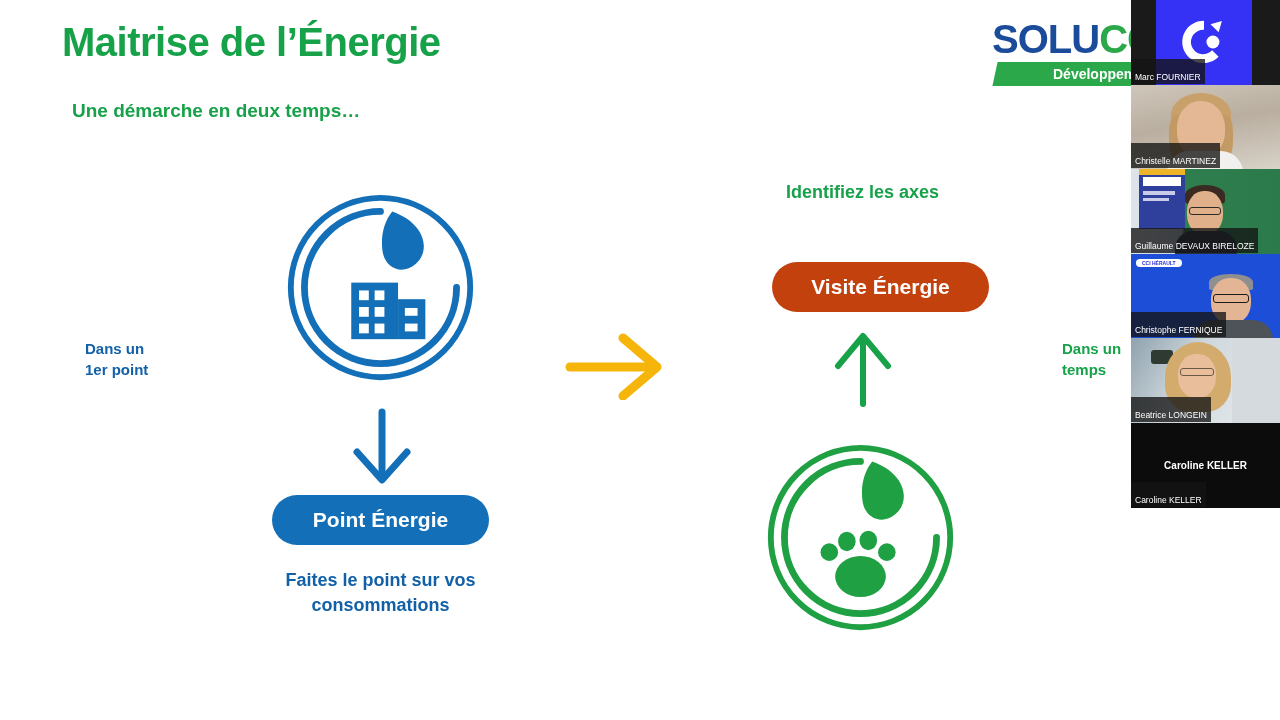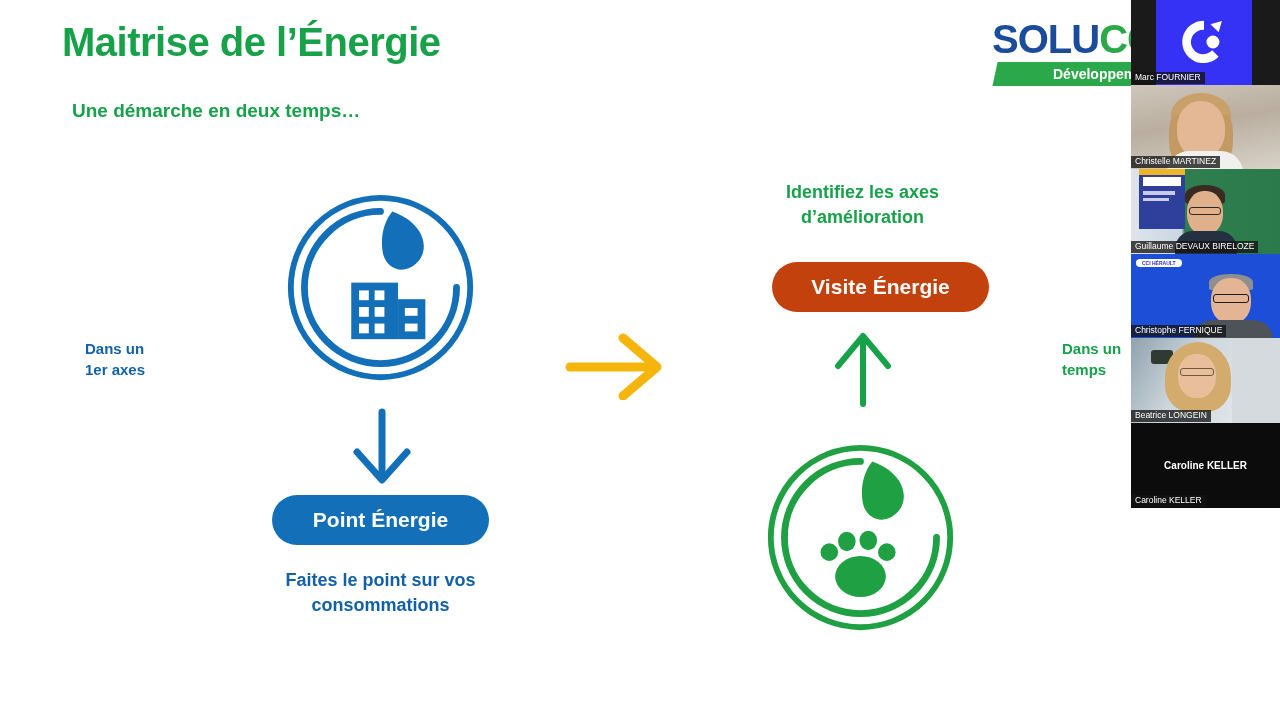--- a/index.html
+++ b/index.html
@@ -79,21 +79,21 @@
     position:absolute; left:1131px; top:0; width:149px; height:508px;
     background:#111; overflow:hidden;
   }
   .tile {
     position:relative; width:149px; height:84.6px; overflow:hidden;
     background:#1a1a1a;
   }
   .tile .name {
     position:absolute; left:0; bottom:1px;
     background:rgba(20,20,20,0.78); color:#fff;
-    font-size:8.5px; padding:0 4px 2px 4px;
+    font-size:8.5px; padding:13px 4px 2px 4px;
     max-width:147px; white-space:nowrap; overflow:hidden; text-overflow:clip;
   }
   .tile .center-name {
     position:absolute; left:0; right:0; top:50%;
     transform:translateY(-50%); text-align:center;
     color:#fff; font-size:10px; font-weight:bold;
   }
 
   
   .t1 { background:#1a1a1a; }
@@ -172,21 +172,21 @@
 
   <div class="logo">
     <div class="logo-word"><span class="logo-solu">SOLU</span><span class="logo-cci">CCI</span></div>
     <div class="logo-band">
       <div class="logo-band-text">Développement du</div>
     </div>
   </div>
 
   <div class="side-label left">
     <div>Dans un</div>
-    <div>1er axes</div>
+    <div>1er point</div>
   </div>
 
   <div class="side-label right">
     <div>Dans un</div>
     <div>temps</div>
   </div>
 
   <div class="gauge blue">
     <svg viewBox="0 0 200 200" width="195" height="195" aria-hidden="true">
       <circle cx="100" cy="100" r="92" fill="none" stroke="#1370B8" stroke-width="6"></circle>
@@ -225,21 +225,20 @@
 
   <div class="arrow right-yellow">
     <svg viewBox="0 0 100 70" width="100" height="70" aria-hidden="true">
       <line x1="5" y1="37" x2="88" y2="37" stroke="#F5B50A" stroke-width="9" stroke-linecap="round"></line>
       <polyline points="58,8 92,37 58,66" fill="none" stroke="#F5B50A" stroke-width="9" stroke-linecap="round" stroke-linejoin="round"></polyline>
     </svg>
   </div>
 
   <div class="caption green">
     <div>Identifiez les axes</div>
-    <div>d’amélioration</div>
   </div>
 
   <div class="pill green">Visite Énergie</div>
 
   <div class="arrow up-green">
     <svg viewBox="0 0 66 78" width="66" height="78" aria-hidden="true">
       <line x1="33" y1="74" x2="33" y2="8" stroke="#17A24A" stroke-width="6" stroke-linecap="round"></line>
       <polyline points="8,36 33,6 58,36" fill="none" stroke="#17A24A" stroke-width="6" stroke-linecap="round" stroke-linejoin="round"></polyline>
     </svg>
   </div>

